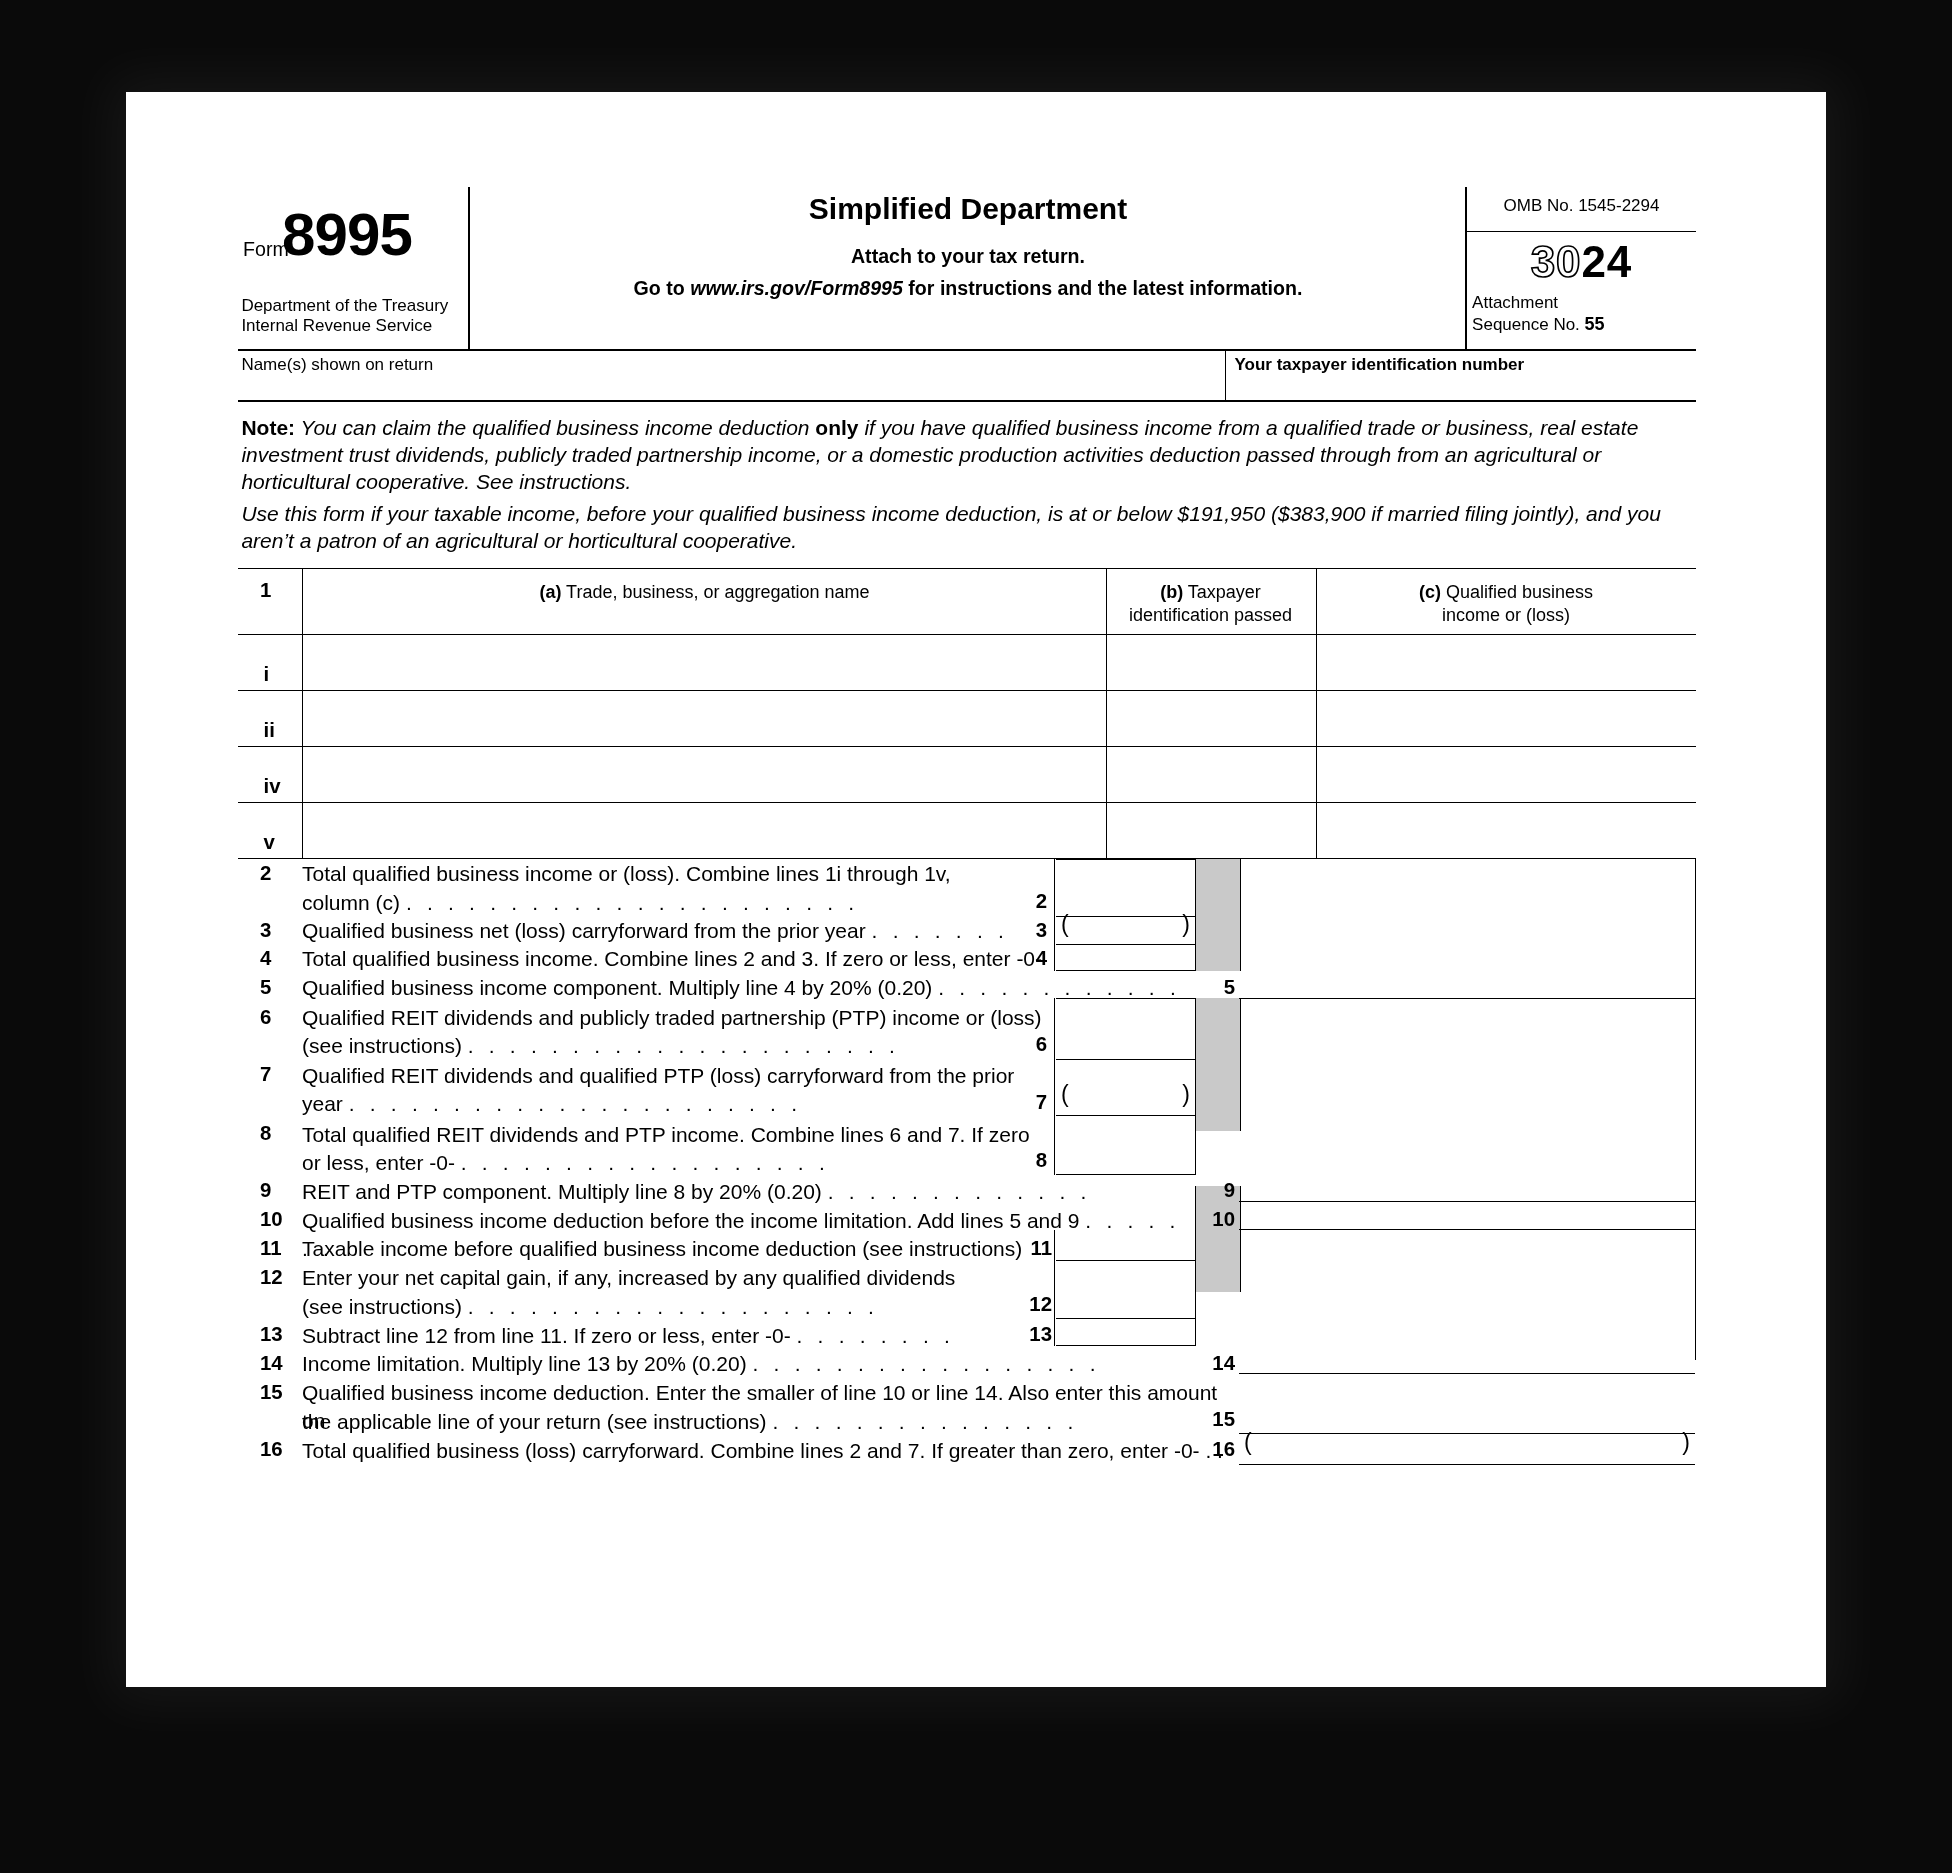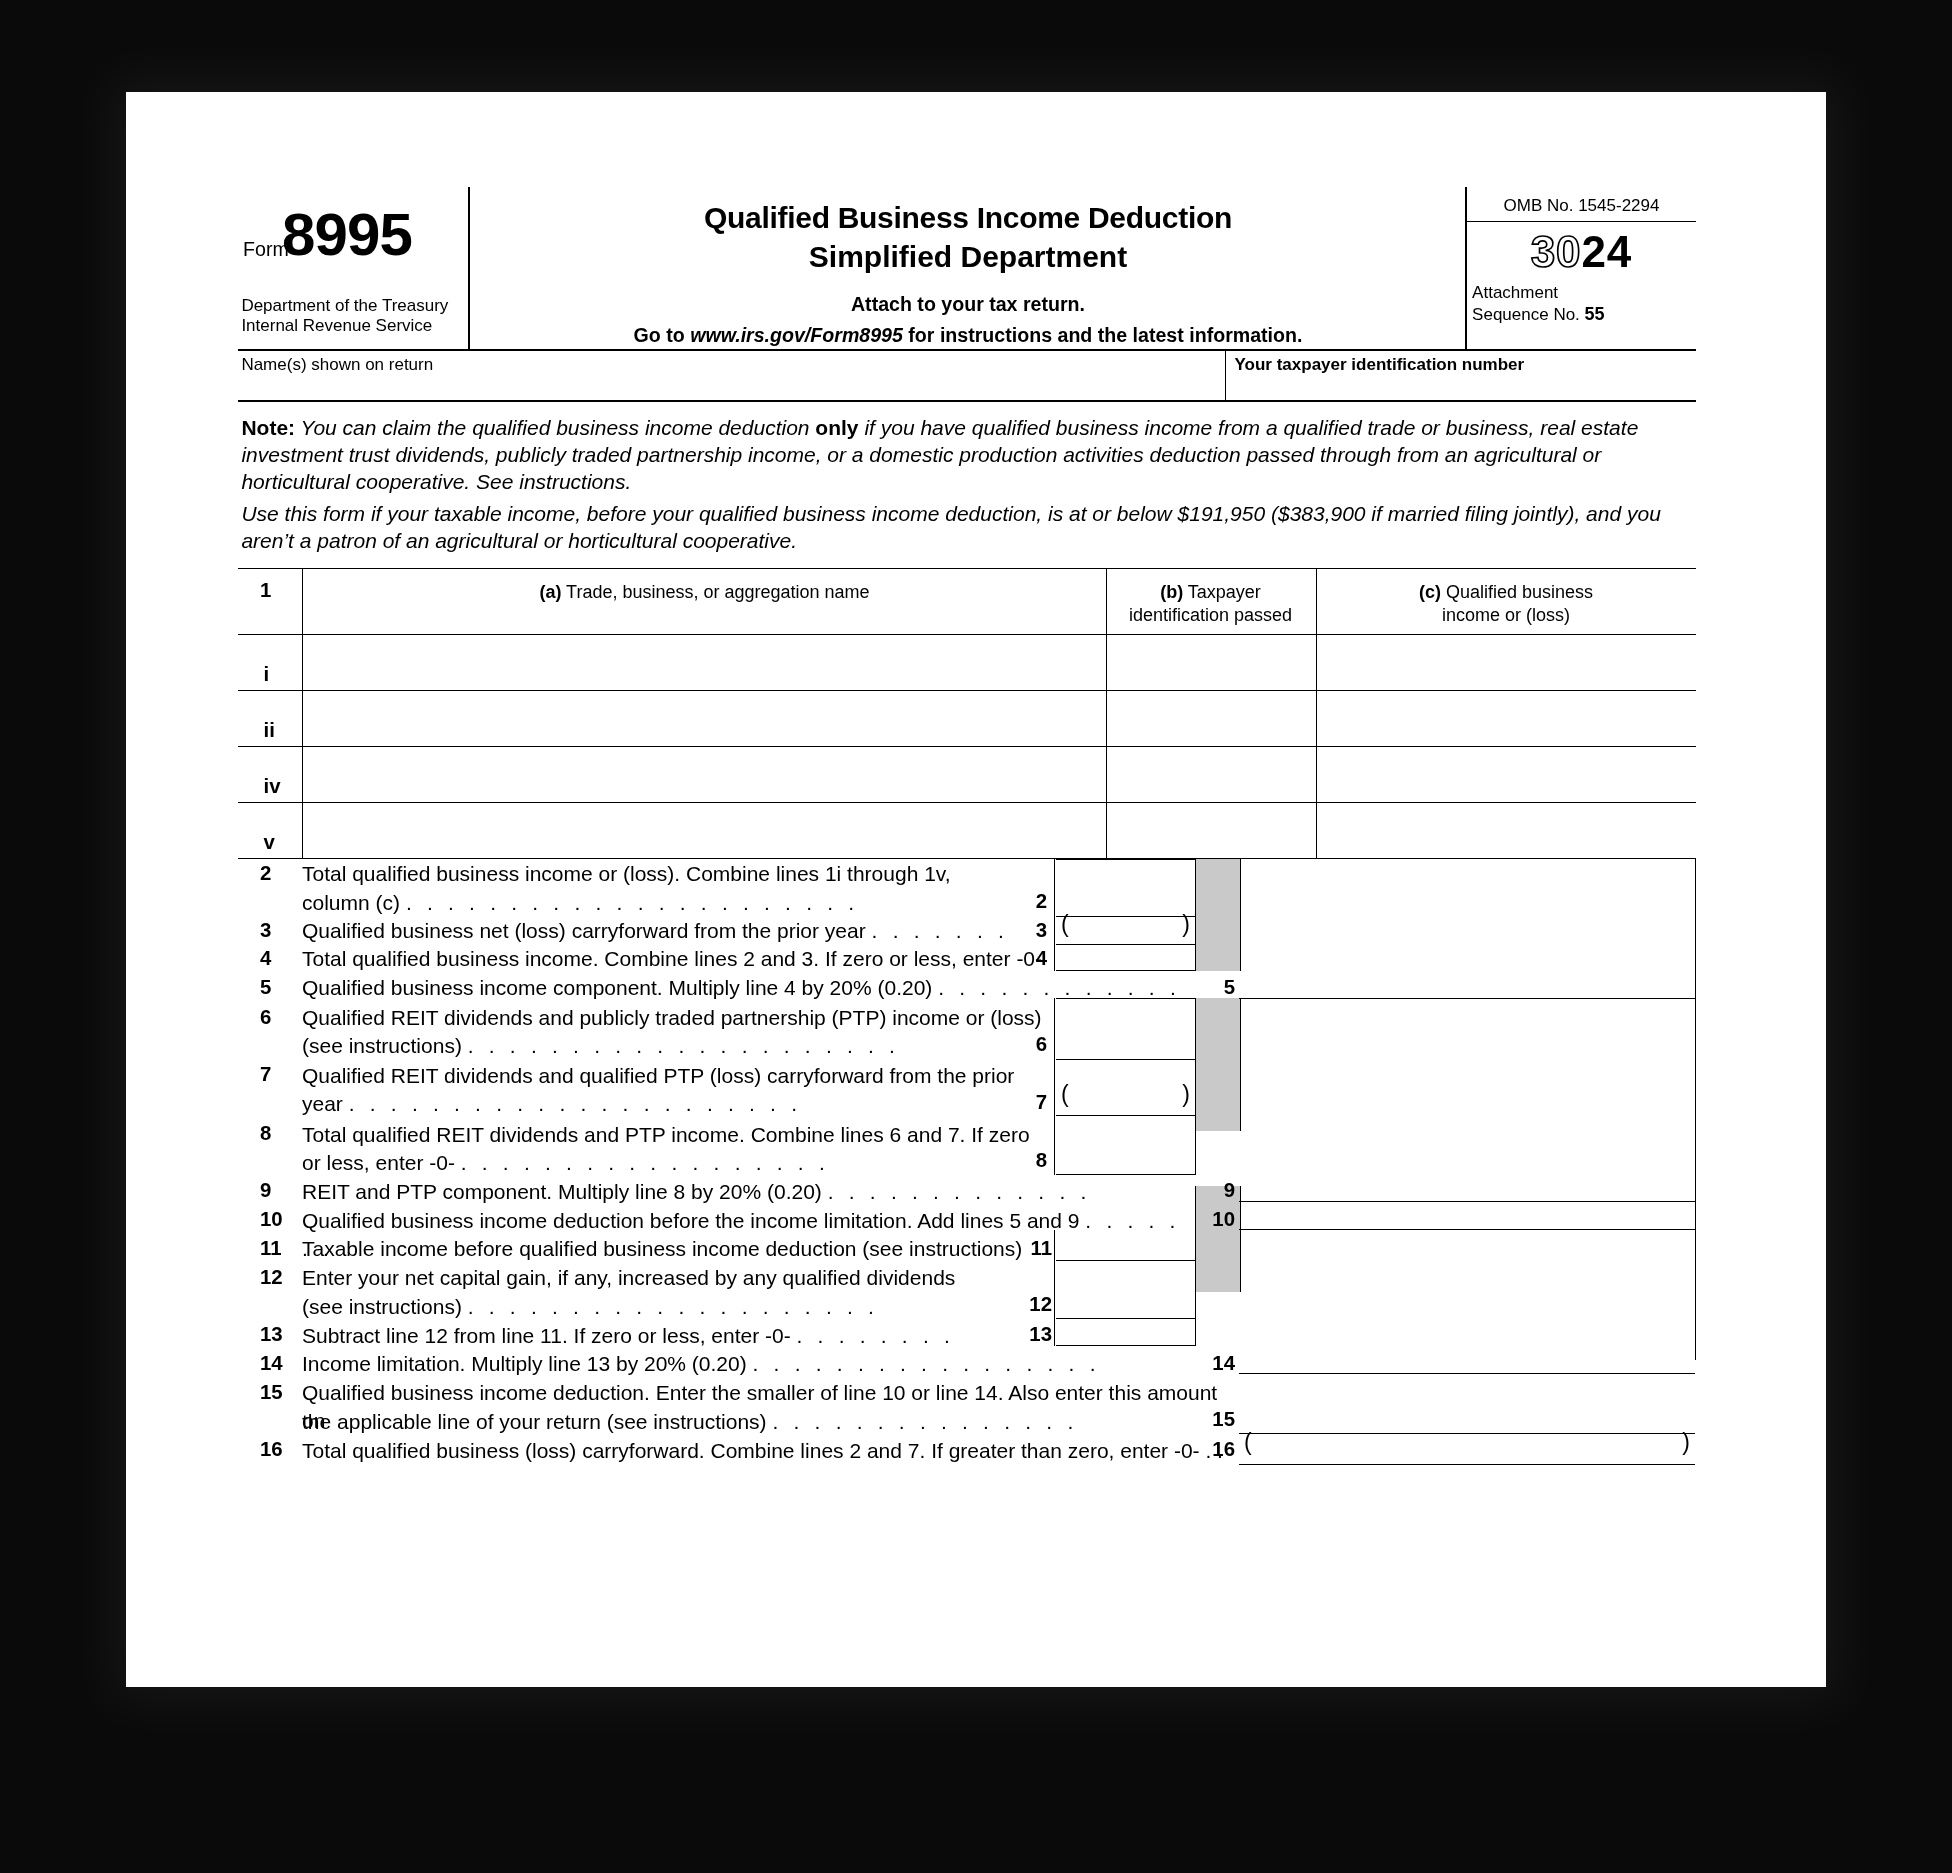--- a/index.html
+++ b/index.html
@@ -104,21 +104,21 @@
     position: absolute;
     left: 1229px;
     top: 0;
     width: 229px;
     height: 162px;
     text-align: center;
   }
   .omb {
     margin-top: 8.5px;
     font-size: 17px;
-    padding-bottom: 5px;
+    padding-bottom: 15px;
     border-bottom: 1.7px solid #000;
   }
   .year {
     margin-top: 5.1px;
     font-size: 44px;
     font-weight: bold;
     letter-spacing: 0.9px;
   }
   .year .outline {
     color: #fff;
@@ -310,21 +310,20 @@
         <div class="hdr-left">
           <span class="form-word">Form</span>
           <span class="form-num">8995</span>
           <div class="dept">
             <div>Department of the Treasury</div>
             <div>Internal Revenue Service</div>
           </div>
         </div>
 
         <div class="hdr-mid">
-          <div class="title1">Qualified Business Income Deduction</div>
           <div class="title2">Simplified Department</div>
           <div class="attach">Attach to your tax return.</div>
           <div class="goto">
             <span>Go to</span>
             <i>www.irs.gov/Form8995</i>
             <span>for instructions and the latest information.</span>
           </div>
         </div>
 
         <div class="hdr-right">

